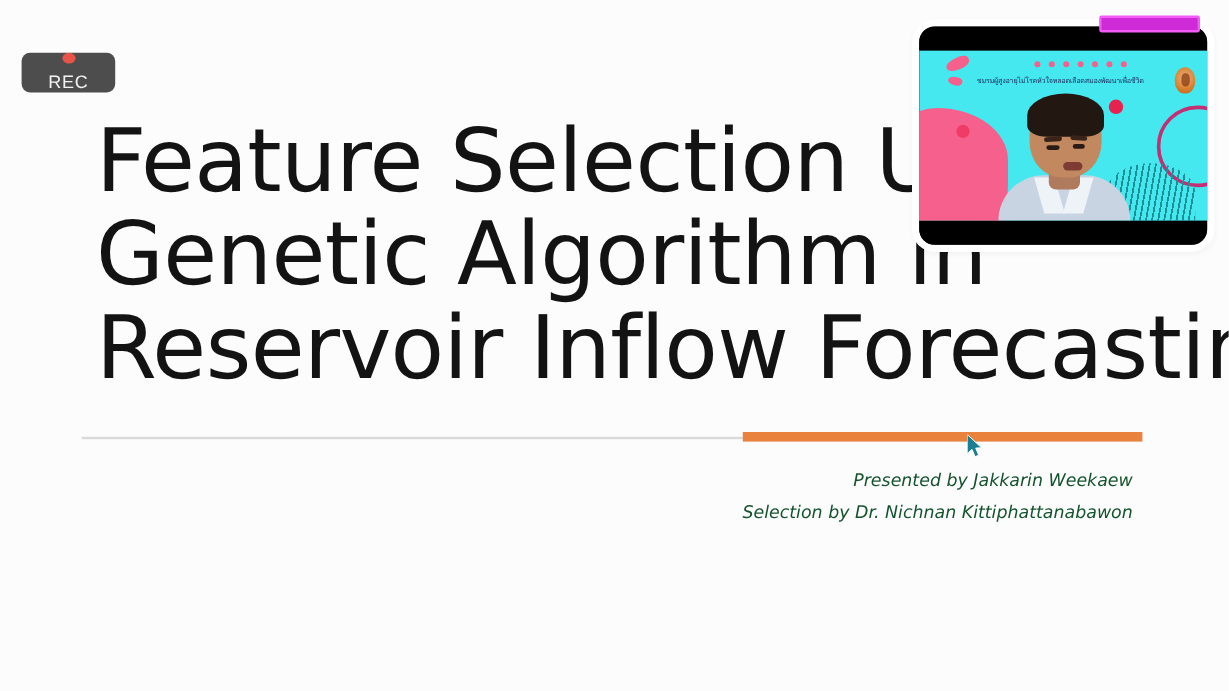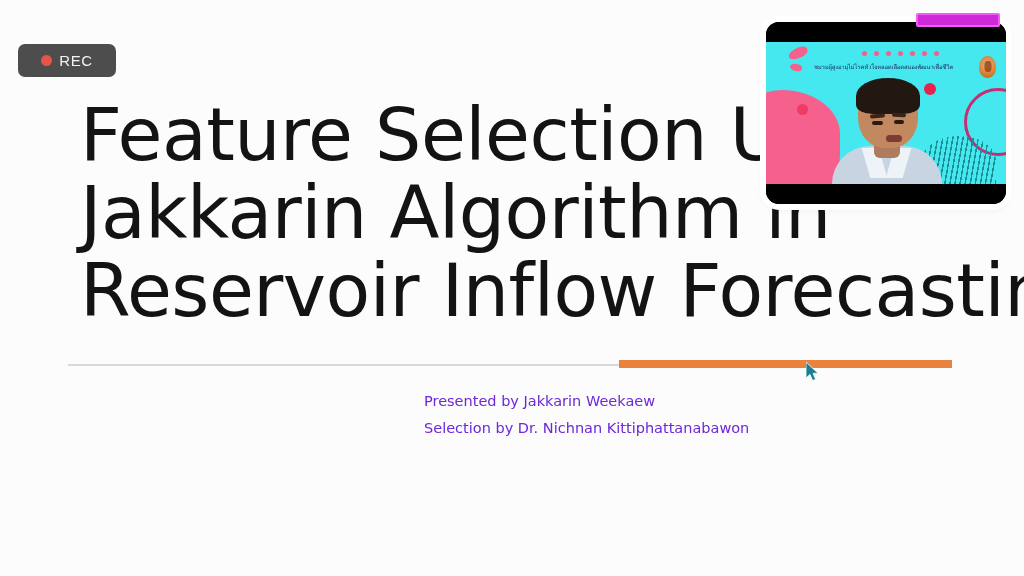--- a/index.html
+++ b/index.html
@@ -20,28 +20,29 @@
     height: 576px;
     background: #fcfcfd;
     overflow: hidden;
   }
 
   
   .rec-badge {
     position: absolute;
     left: 18px;
     top: 44px;
-    width: 98px;
+    width: 78px;
     height: 33px;
     border-radius: 7px;
     background: #4d4d4d;
     display: flex;
     align-items: center;
     justify-content: center;
     gap: 7px;
+    flex-direction: column;
   }
   .rec-dot {
     width: 11px;
     height: 11px;
     border-radius: 50%;
     background: #e8544a;
     display: block;
   }
   .rec-label {
     color: #f2f2f2;
@@ -82,25 +83,26 @@
     height: 8px;
     background: #e8823c;
   }
 
   
   .credits {
     position: absolute;
     right: 80px;
     top: 388px;
     width: 520px;
-    text-align: left;
+    text-align: right;
     font-family: "DejaVu Sans", sans-serif;
+    font-style: italic;
     font-size: 14.5px;
     line-height: 27px;
-    color: #6d28d9;
+    color: #14532d;
   }
   .credits .cline { display: block; white-space: nowrap; }
 
   
   .cursor {
     position: absolute;
     left: 806px;
     top: 362px;
     width: 16px;
     height: 22px;
@@ -386,21 +388,21 @@
 
 <div id="screen">
 
   <div class="rec-badge">
     <span class="rec-dot"></span>
     <span class="rec-label">REC</span>
   </div>
 
   <div class="slide-title">
     <span class="tline">Feature Selection Using</span>
-    <span class="tline">Jakkarin Algorithm in</span>
+    <span class="tline">Genetic Algorithm in</span>
     <span class="tline">Reservoir Inflow Forecasting</span>
   </div>
 
   <div class="rule-thin"></div>
   <div class="rule-accent"></div>
 
   <div class="credits">
     <span class="cline">Presented by Jakkarin Weekaew</span>
     <span class="cline">Selection by Dr. Nichnan Kittiphattanabawon</span>
   </div>

